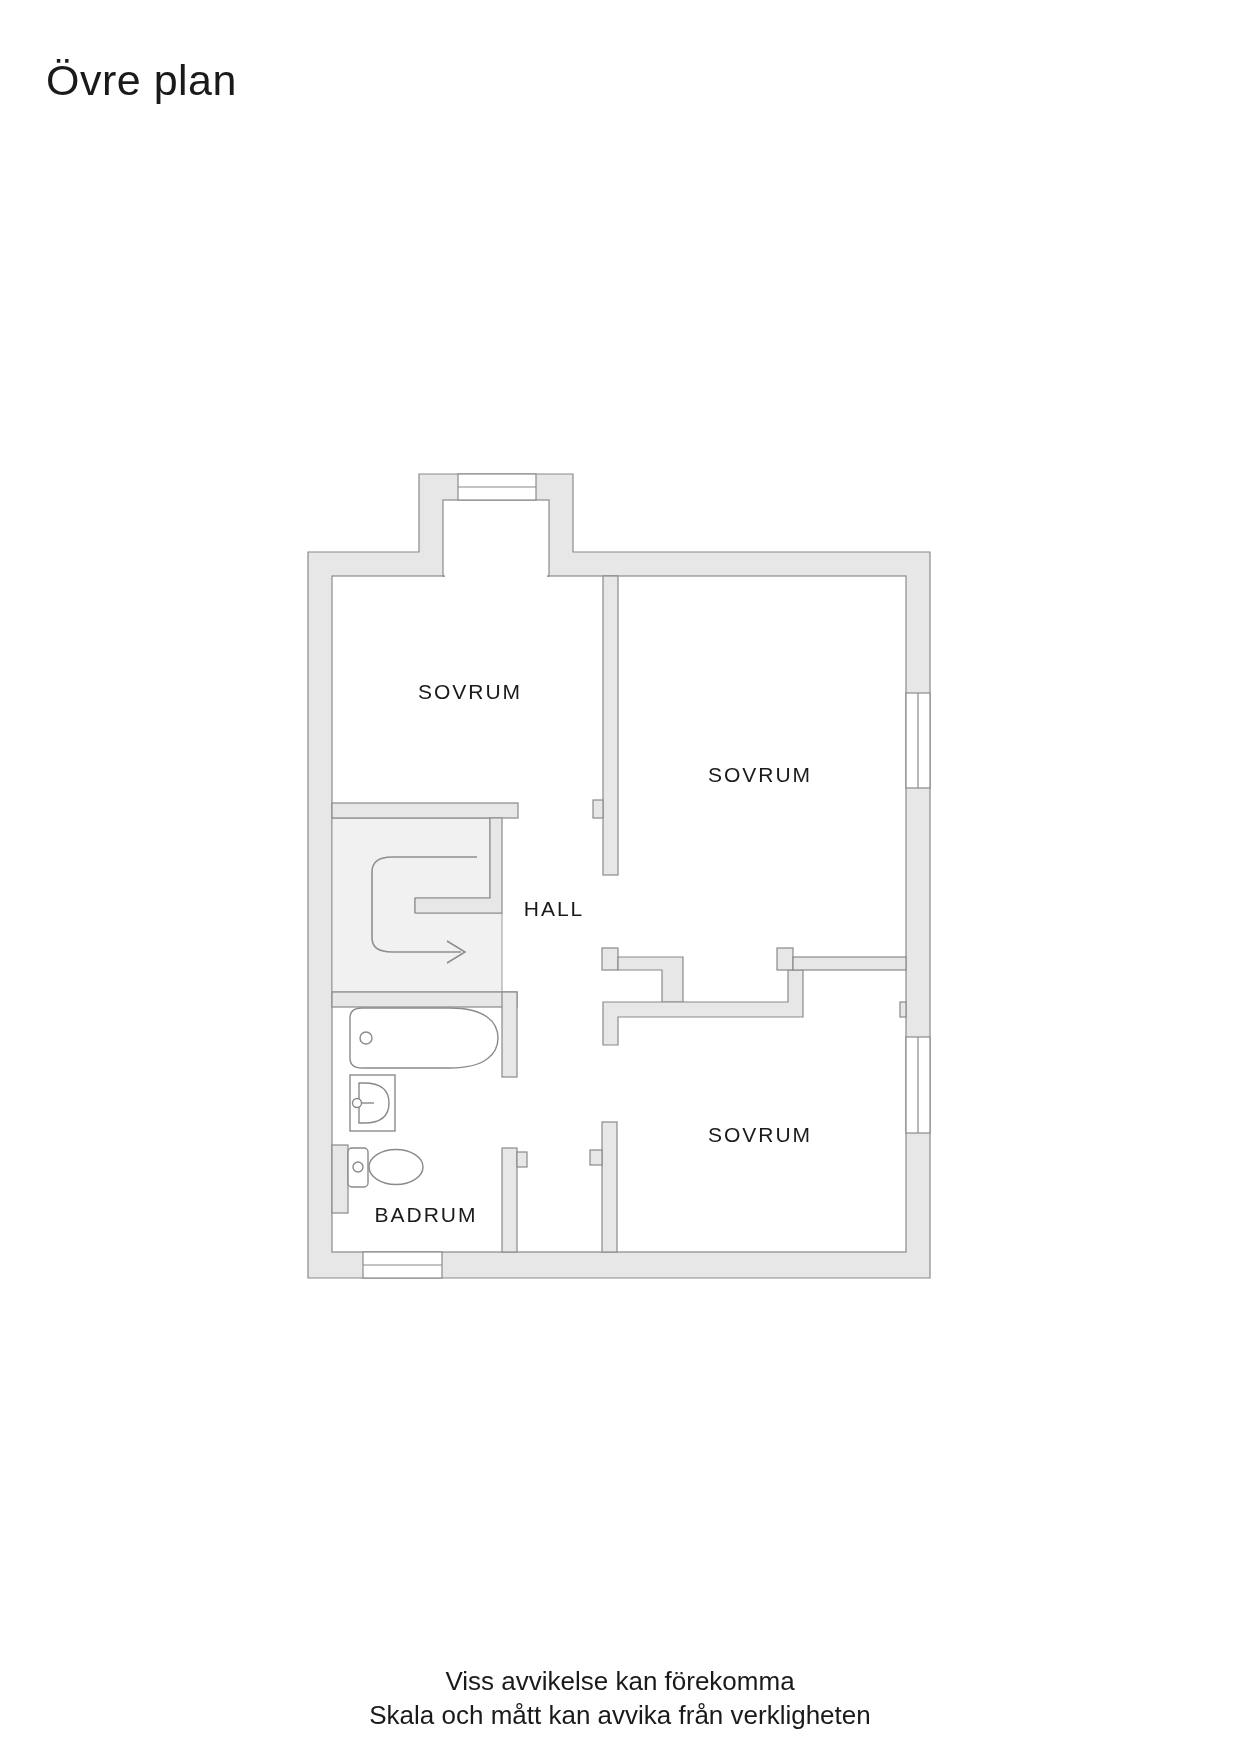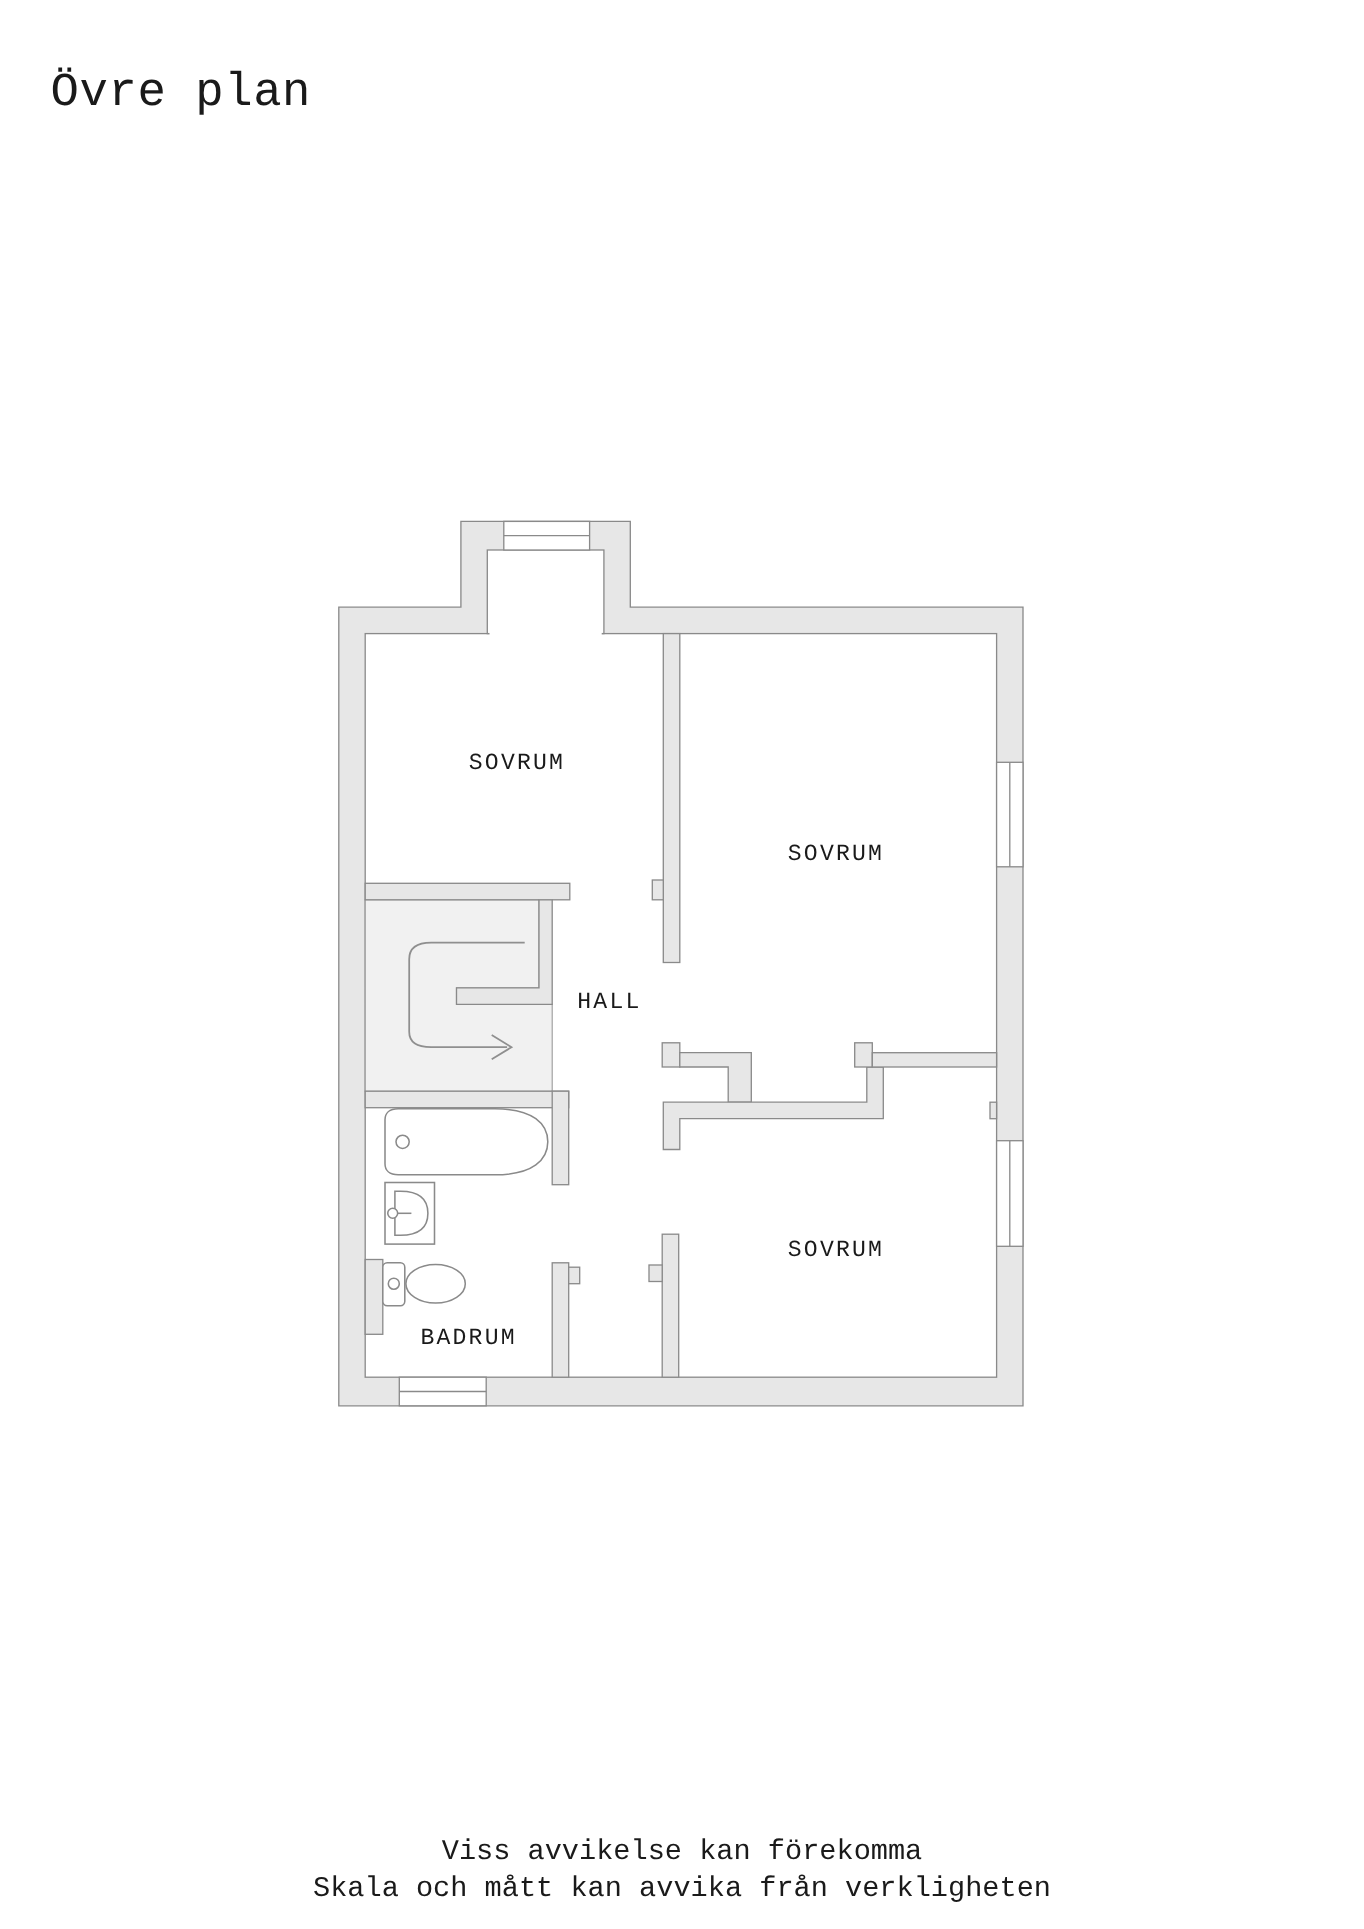--- a/index.html
+++ b/index.html
@@ -1,17 +1,17 @@
 <!DOCTYPE html>
 <html style="--color-page-bg: #ffffff; --color-wall-fill: #e7e7e7; --color-wall-stroke: #8a8a8a; --color-stair-fill: #f1f1f1; --color-fixture-stroke: #8a8a8a; --color-text: #1a1a1a;"><head>
 <meta charset="utf-8">
 <style>
   html,body{margin:0;padding:0;background:var(--color-page-bg,#fff);}
   .page{position:relative;width:1240px;height:1754px;background:var(--color-page-bg,#fff);
-        font-family:Liberation Mono, monospace;}
+        font-family:Liberation Sans, sans-serif;}
   svg text{fill:var(--color-text,#1a1a1a);}
   .room-label{font-size:21px;letter-spacing:2px;}
   .title-text{font-size:43px;letter-spacing:0.5px;}
   .footer-text{font-size:26px;}
   .wall{fill:var(--color-wall-fill,#e7e7e7);stroke:var(--color-wall-stroke,#8a8a8a);stroke-width:1.2;}
   .floor{fill:#ffffff;stroke:var(--color-wall-stroke,#8a8a8a);stroke-width:1.2;}
   .stair{fill:var(--color-stair-fill,#f1f1f1);stroke:#9a9a9a;stroke-width:1;}
   .winrect{fill:#ffffff;stroke:var(--color-wall-stroke,#8a8a8a);stroke-width:1.2;}
   .winline{stroke:var(--color-wall-stroke,#8a8a8a);stroke-width:1.2;}
   .fixture{fill:#ffffff;stroke:var(--color-fixture-stroke,#8a8a8a);stroke-width:1.4;}

